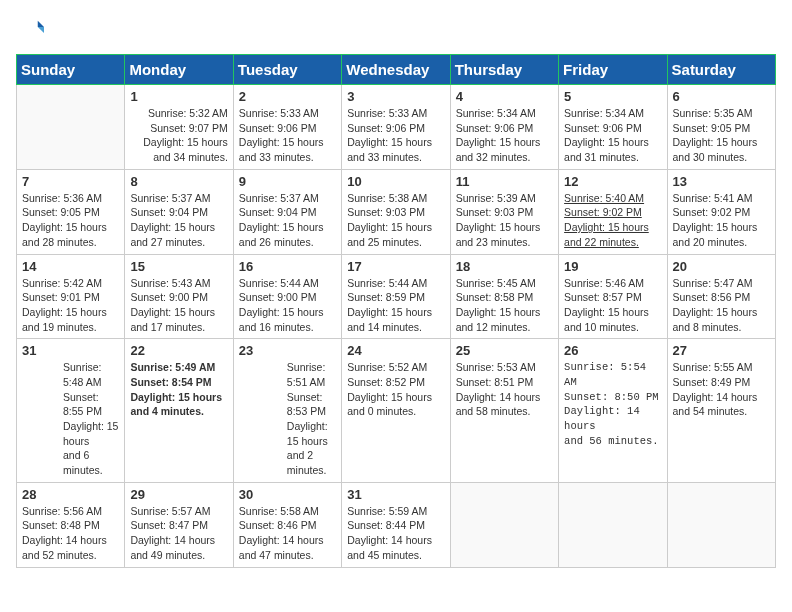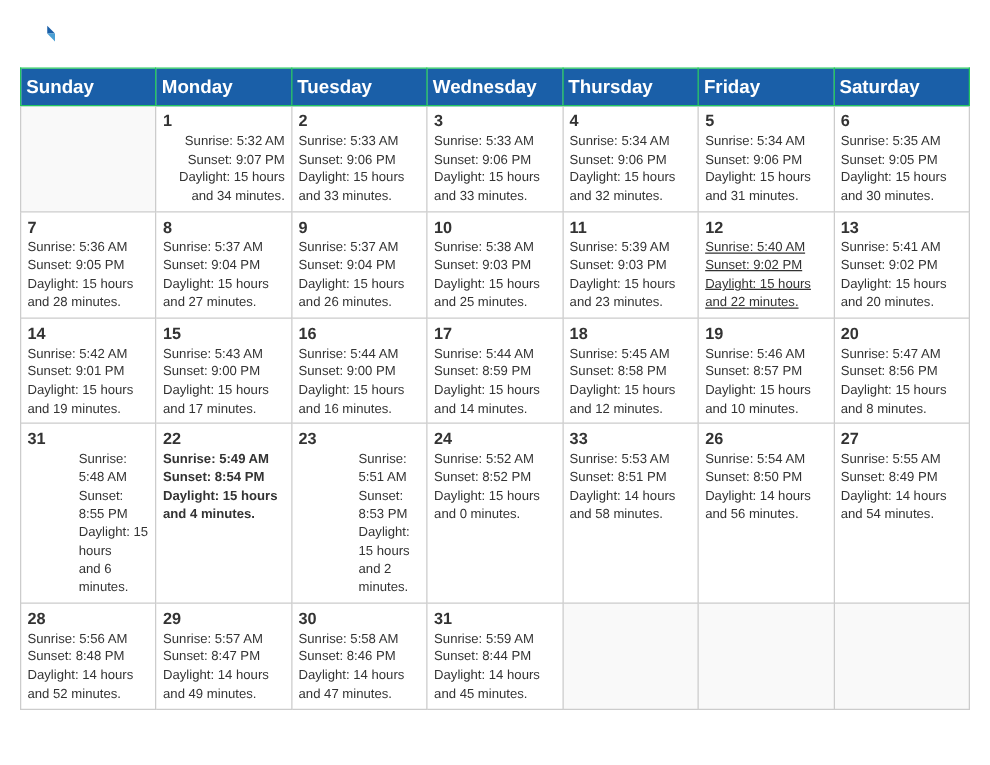--- a/index.html
+++ b/index.html
@@ -286,29 +286,29 @@
 and 2 minutes.</div>
         </td>
         <td>
           <span class="day-number">24</span>
           <div class="day-info" style="white-space: pre-line;">Sunrise: 5:52 AM
 Sunset: 8:52 PM
 Daylight: 15 hours
 and 0 minutes.</div>
         </td>
         <td>
-          <span class="day-number">33</span>
+          <span class="day-number">25</span>
           <div class="day-info" style="white-space: pre-line;">Sunrise: 5:53 AM
 Sunset: 8:51 PM
 Daylight: 14 hours
 and 58 minutes.</div>
         </td>
         <td>
           <span class="day-number">26</span>
-          <div class="day-info" style="white-space: pre-line;">Sunrise: 5:54 AM
+          <div class="day-info" style="white-space: pre-line; font-family: Liberation Mono, monospace;">Sunrise: 5:54 AM
 Sunset: 8:50 PM
 Daylight: 14 hours
 and 56 minutes.</div>
         </td>
         <td>
           <span class="day-number">27</span>
           <div class="day-info" style="white-space: pre-line;">Sunrise: 5:55 AM
 Sunset: 8:49 PM
 Daylight: 14 hours
 and 54 minutes.</div>

